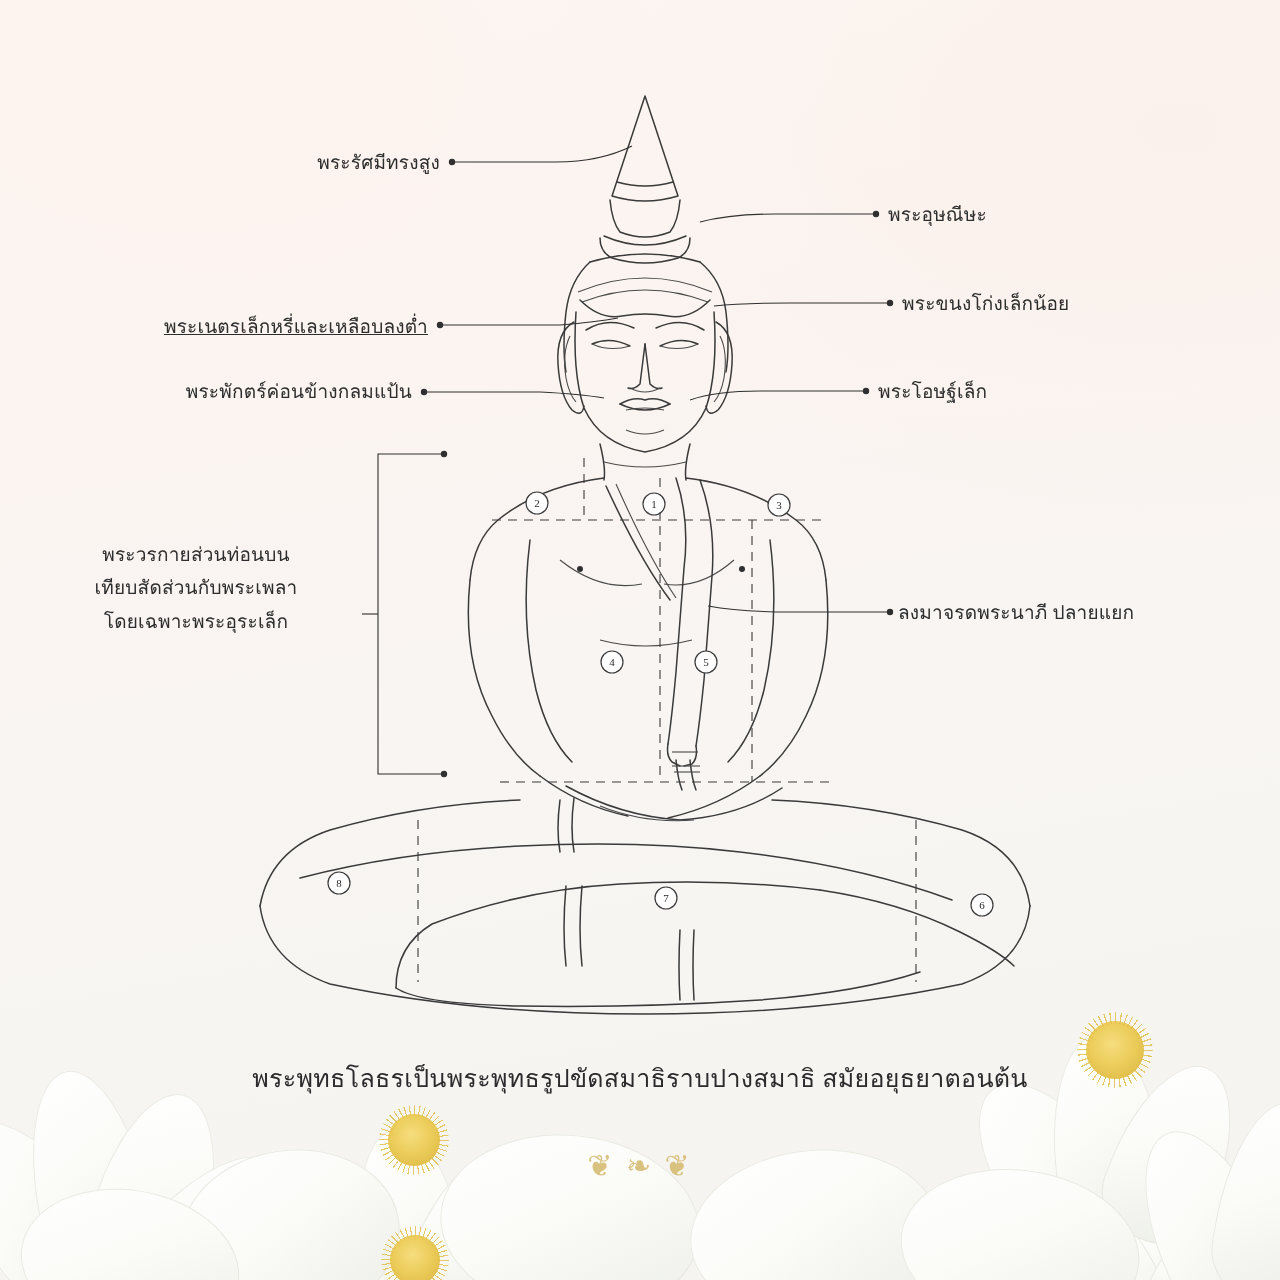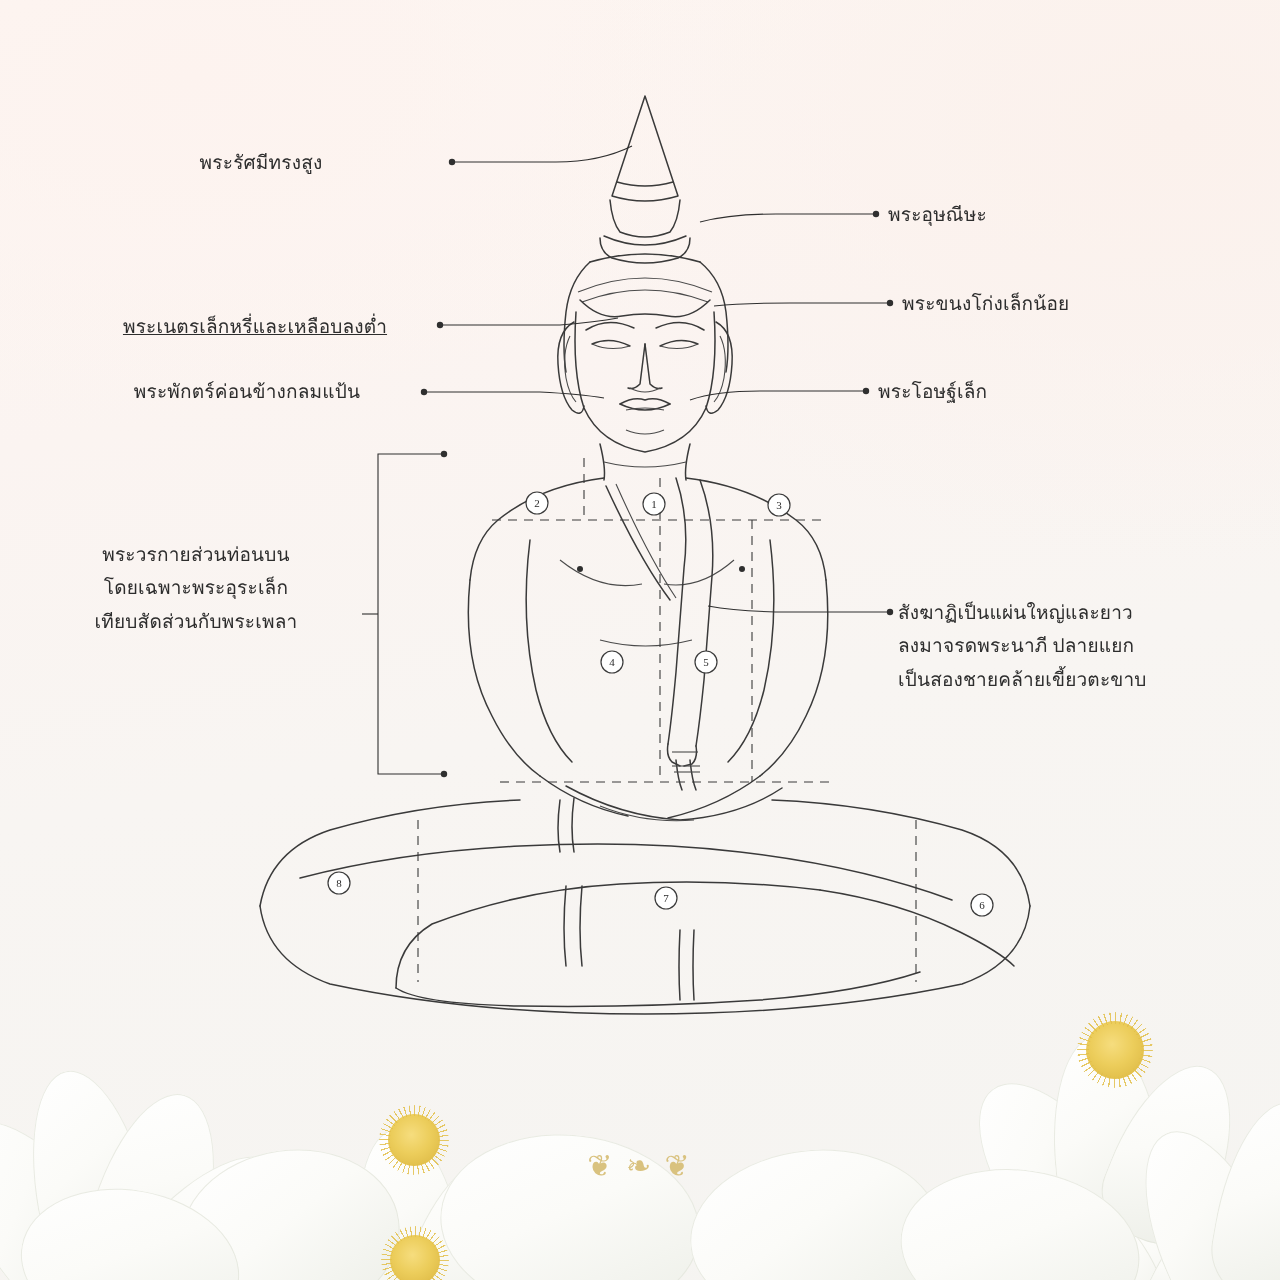--- a/index.html
+++ b/index.html
@@ -49,21 +49,21 @@
   
   .label {
     position:absolute;
     font-family:"Liberation Serif", serif;
     font-size:19px;
     color:#2d2d2d;
     letter-spacing:.2px;
     white-space:nowrap;
     line-height:1.62;
   }
-  .label.r { text-align:center;padding-left:41px; }
+  .label.r { text-align:right; }
   .label.l { text-align:right; }
   .label.multi { white-space:normal; line-height:1.75; }
 
   .caption {
     position:absolute; left:0; width:1280px; text-align:center;
     font-family:"Liberation Serif", serif; color:#2b2b2b;
   }
   .caption.main { top:1058px; font-size:25px; letter-spacing:.3px; }
   .caption.src  { top:1122px; font-size:17px; color:#4a4a4a; }
 
@@ -302,25 +302,24 @@
   <div class="label r" style="left:0; top:378px; width:412px; padding-right:10px;font-family:Liberation Mono, monospace;">พระพักตร์ค่อนข้างกลมแป้น</div>
 
   <div class="label l" style="left:888px; top:200px;">พระอุษณีษะ</div>
 
   <div class="label l" style="left:902px; top:289px;">พระขนงโก่งเล็กน้อย</div>
 
   <div class="label l" style="left:878px; top:377px;">พระโอษฐ์เล็ก</div>
 
   <div class="label multi" style="left:40px; top:538px; width:312px; text-align:center;">
     <div>พระวรกายส่วนท่อนบน</div>
+    <div>เทียบสัดส่วนกับพระเพลา</div>
     <div>โดยเฉพาะพระอุระเล็ก</div>
-    <div>เทียบสัดส่วนกับพระเพลา</div>
   </div>
 
   <div class="label multi" style="left:898px; top:596px; width:300px; text-align:left;">
-    <div>สังฆาฏิเป็นแผ่นใหญ่และยาว</div>
     <div>ลงมาจรดพระนาภี ปลายแยก</div>
-    <div>เป็นสองชายคล้ายเขี้ยวตะขาบ</div>
   </div>
 
+  <div class="caption main">พระพุทธโลธรเป็นพระพุทธรูปขัดสมาธิราบปางสมาธิ สมัยอยุธยาตอนต้น</div>
   <div class="flourish">❦ ❧ ❦</div>
 
 </div>
 
 </body></html>

